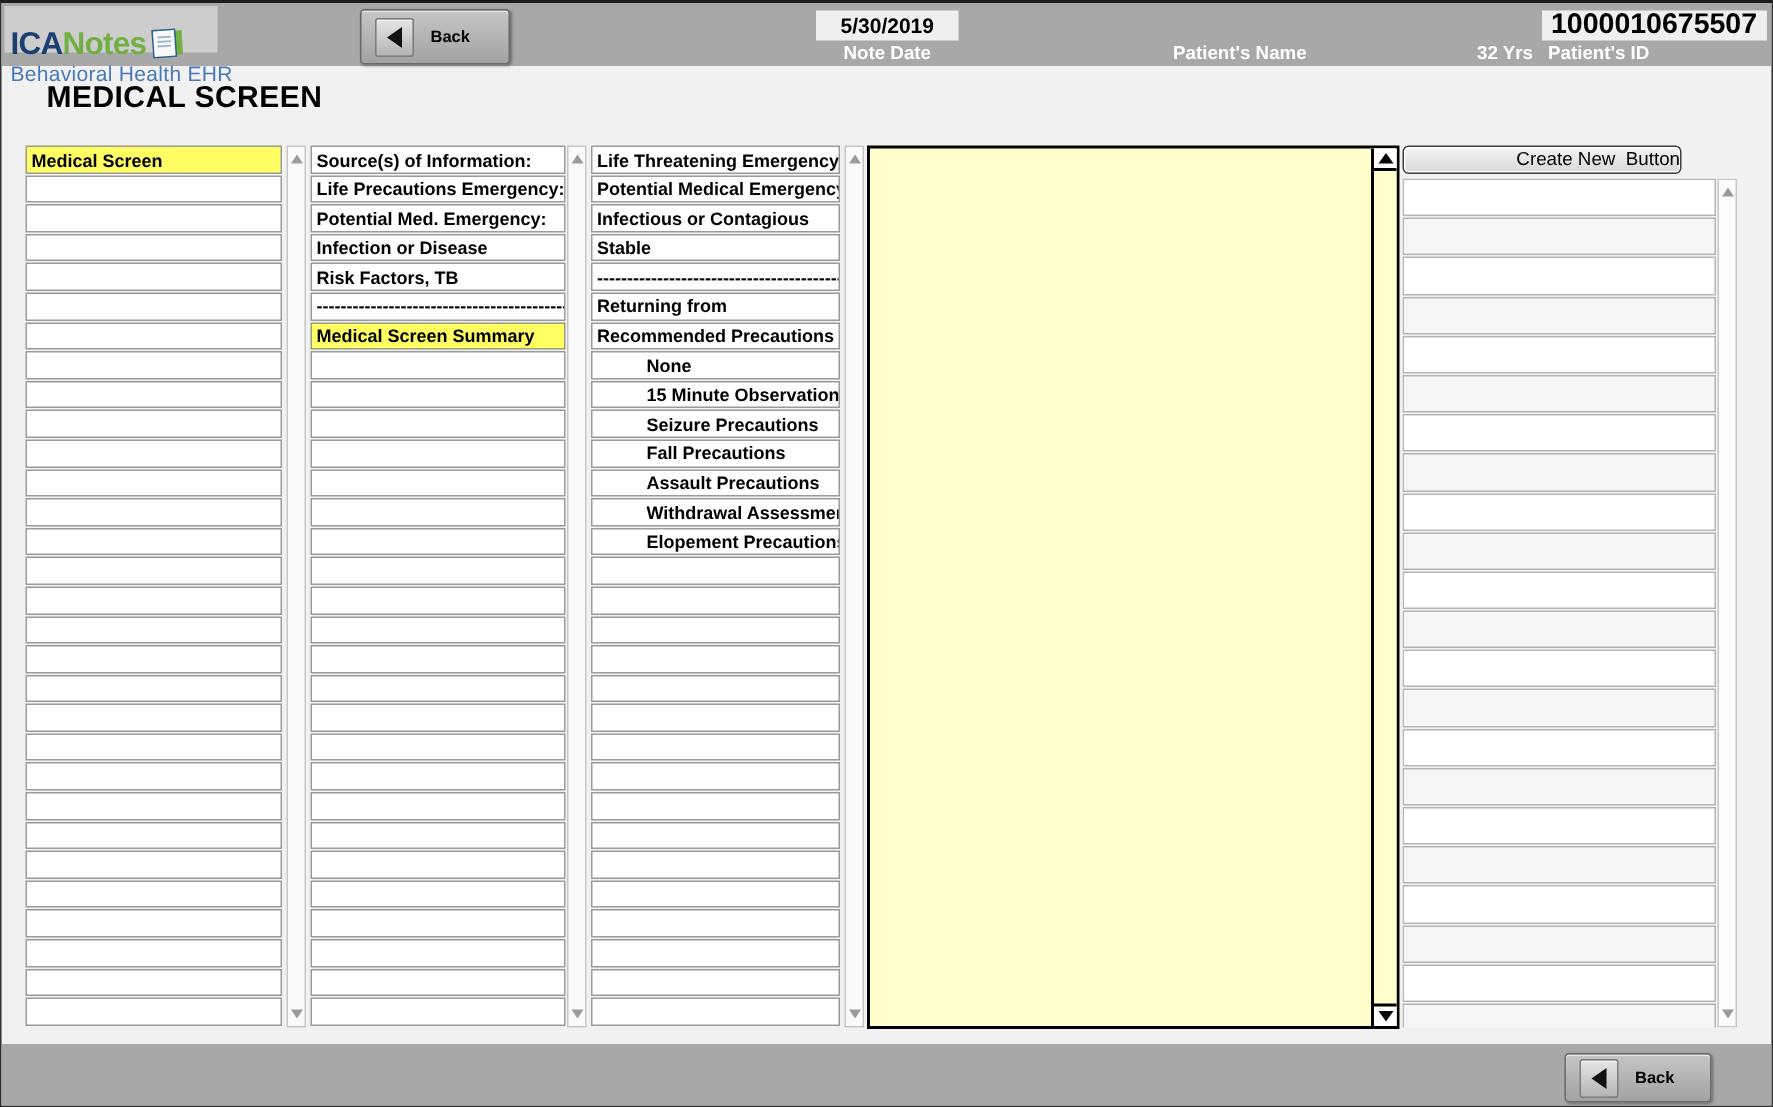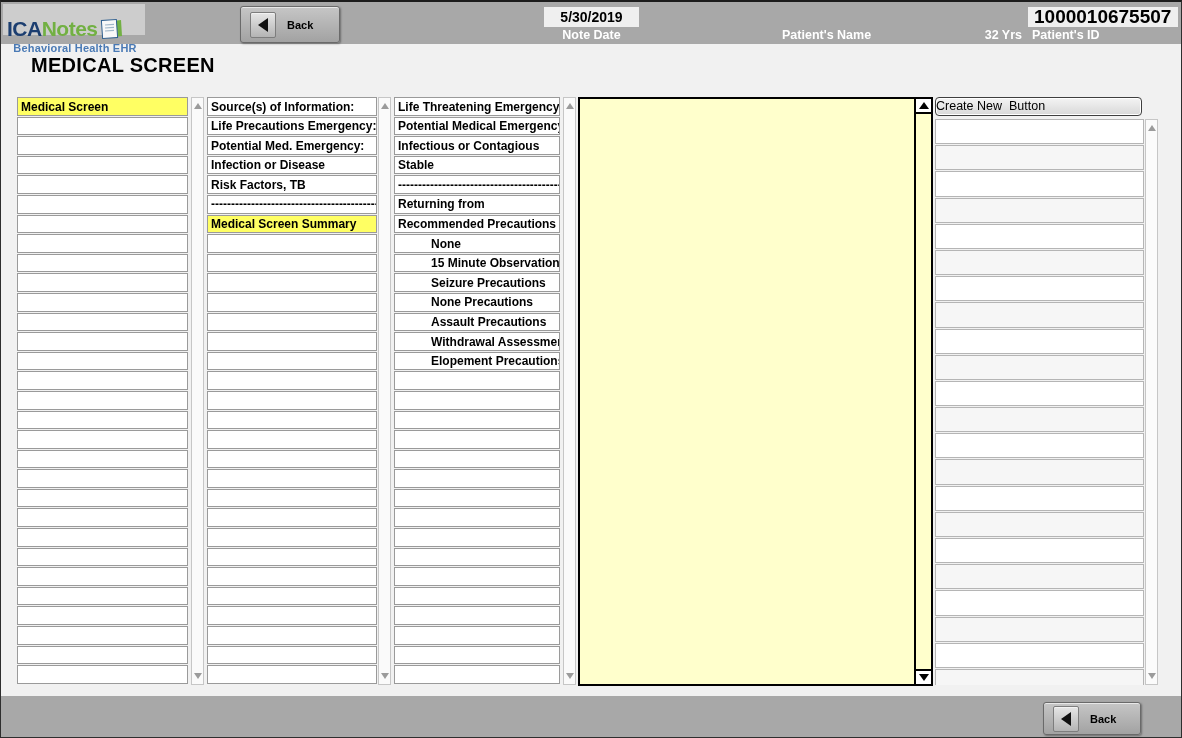--- a/index.html
+++ b/index.html
@@ -6,21 +6,21 @@
   html,body { width:1182px; height:738px; }
   body { font-family:"Liberation Sans", sans-serif; background:#f1f1f1; overflow:hidden; }
   .frame { position:relative; width:1182px; height:738px; border:1px solid #2e2e2e; border-top:2px solid #1c1c1c; background:#f1f1f1; overflow:hidden; }
 
   
   .topbar { position:absolute; top:0; left:0; width:100%; height:42px; background:#a8a8a8; }
   .logo-box { position:absolute; left:2px; top:2px; width:142px; height:31px; background:#cdcdcd; padding:14px 2px 0 4px; line-height:17px; white-space:nowrap; }
   .logo-ica { color:#1c3e70; font-weight:bold; font-size:21px; letter-spacing:-0.5px; }
   .logo-notes { color:#72b043; font-weight:bold; font-size:21px; letter-spacing:-0.5px; }
   .logo-doc { display:inline-block; vertical-align:-4px; margin-left:1px; }
-  .logo-tagline { display:block; color:#4a7ab5; font-size:11px; font-weight:bold; margin-top:-3px; letter-spacing:0.2px;text-align:center; }
+  .logo-tagline { display:block; color:#4a7ab5; font-size:14px; font-weight:normal; margin-top:-3px; letter-spacing:0.2px; }
 
   .btn-back { position:absolute; display:flex; align-items:center; gap:11px; padding-left:9px;
     background:linear-gradient(#c6c6c6,#a2a2a2); border:1px solid #6a6a6a; border-radius:3px;
     box-shadow:inset 0 1px 0 rgba(255,255,255,.6), 1px 1px 2px rgba(0,0,0,.35); cursor:pointer; }
   .btn-back .arrowbox { width:26px; height:26px; background:linear-gradient(#e6e6e6,#b4b4b4);
     border:1px solid #7d7d7d; border-radius:2px; display:flex; align-items:center; justify-content:center;
     box-shadow:inset 0 1px 0 #f2f2f2; }
   .btn-back .tri { width:0; height:0; border-top:7px solid transparent; border-bottom:7px solid transparent; border-right:10px solid #111; }
   .btn-back .lbl { font-weight:bold; font-size:11px; color:#000; }
   #back-top { left:239px; top:4px; width:100px; height:37px; }
@@ -68,23 +68,23 @@
   .notearea { position:absolute; left:577px; top:95px; width:355px; height:589px; background:#ffffcc; border:2px solid #000; }
   .note-text { position:absolute; left:0; top:0; right:18px; bottom:0; padding:4px; font-size:12px; font-weight:bold; white-space:pre-wrap; }
   .note-sbar { position:absolute; top:0; right:0; bottom:0; width:17px; border-left:2px solid #000; background:#ffffcc; }
   .note-sbar .nup, .note-sbar .ndown { position:absolute; left:0; width:100%; height:15px; background:#fff; display:flex; align-items:center; justify-content:center; }
   .note-sbar .nup { top:0; border-bottom:2px solid #000; }
   .note-sbar .ndown { bottom:0; border-top:2px solid #000; }
   .ntri-up { width:0; height:0; border-left:5px solid transparent; border-right:5px solid transparent; border-bottom:7px solid #000; }
   .ntri-down { width:0; height:0; border-left:5px solid transparent; border-right:5px solid transparent; border-top:7px solid #000; }
 
   
-  .btn-create { position:absolute; left:934px; top:95px; width:207px; height:19px;
+  .btn-create { position:absolute; left:934px; top:95px; width:186px; height:19px;
     background:linear-gradient(#f4f4f4,#d8d8d8); border:1px solid #3f3f3f; border-radius:4px;
-    box-shadow:inset 0 0 0 1px #fff; font-size:12.5px; color:#000; text-align:left; line-height:17px;
+    box-shadow:inset 0 0 0 1px #fff; font-size:12.5px; color:#000; text-align:right; line-height:17px;
     white-space:pre; cursor:pointer; }
   #list-saved { left:934px; top:117px; width:223px; height:566px; overflow:hidden; }
   #list-saved .rows { width:209px; }
   #list-saved .sbar { right:0; background:#fbfbfb; }
   #list-saved .lrow { height:25.2px; border:1px solid #b5b5b5; font-weight:normal; }
   #list-saved .lrow:nth-child(even) { background:#f6f6f6; }
 
   
   .bottombar { position:absolute; left:0; top:694px; width:100%; height:44px; background:#a8a8a8; }
 </style>
@@ -217,21 +217,21 @@
         <div class="lrow">Life Threatening Emergency</div>
         <div class="lrow">Potential Medical Emergency</div>
         <div class="lrow">Infectious or Contagious</div>
         <div class="lrow">Stable</div>
         <div class="lrow">-----------------------------------------</div>
         <div class="lrow">Returning from</div>
         <div class="lrow">Recommended Precautions</div>
         <div class="lrow indent">None</div>
         <div class="lrow indent">15 Minute Observation</div>
         <div class="lrow indent">Seizure Precautions</div>
-        <div class="lrow indent">None Precautions</div>
+        <div class="lrow indent">Fall Precautions</div>
         <div class="lrow indent">Assault Precautions</div>
         <div class="lrow indent">Withdrawal Assessment</div>
         <div class="lrow indent">Elopement Precautions</div>
         <div class="lrow"></div>
         <div class="lrow"></div>
         <div class="lrow"></div>
         <div class="lrow"></div>
         <div class="lrow"></div>
         <div class="lrow"></div>
         <div class="lrow"></div>

